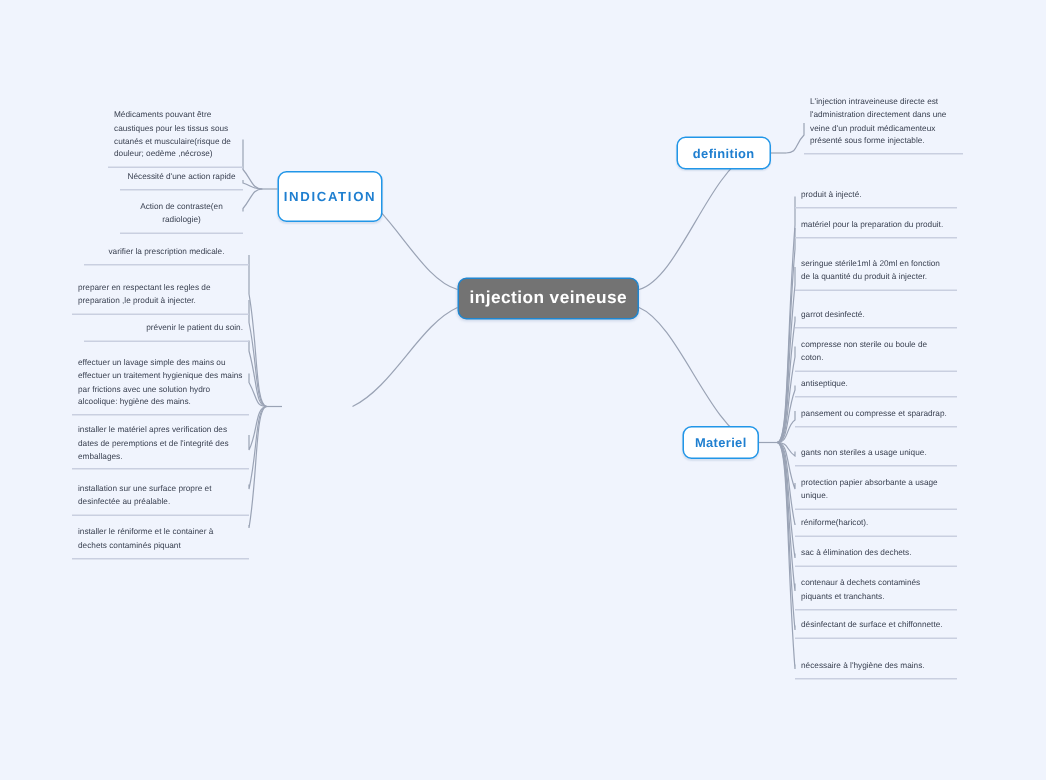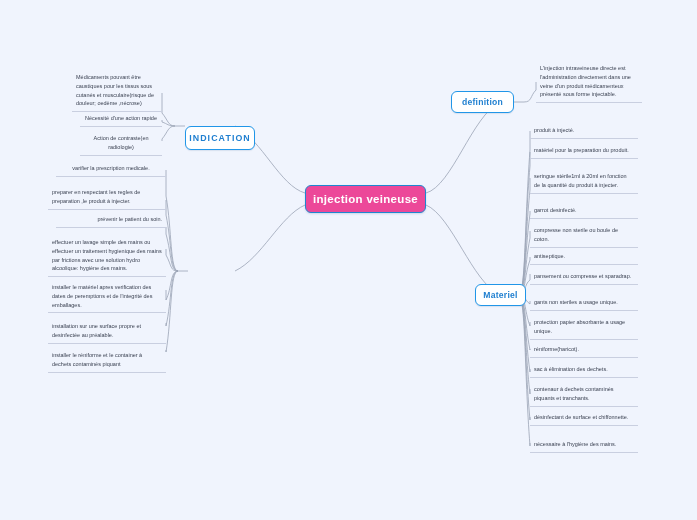--- a/index.html
+++ b/index.html
@@ -26,21 +26,21 @@
     width: 697px;
     height: 520px;
     pointer-events: none;
   }
   .node {
     position: absolute;
     box-sizing: border-box;
   }
   
   .root {
-    background: #ec4899;
+    background: #737373;
     border: 1px solid #1f86d0;
     border-radius: 6px;
     color: #ffffff;
     font-size: 11.5px;
     font-weight: bold;
     letter-spacing: .3px;
     display: flex;
     align-items: center;
     justify-content: center;
     box-shadow: 0 1px 2px rgba(40,80,140,.18);
@@ -115,26 +115,26 @@
       <path d="M518,295 C526,295 524,320 530,350 L530,349"></path>
       <path d="M518,295 C526,295 524,330 530,372 L530,369"></path>
       <path d="M518,295 C526,295 524,342 530,394 L530,389"></path>
       <path d="M518,295 C526,295 524,356 530,420 L530,417"></path>
       <path d="M518,295 C526,295 524,368 530,446 L530,443"></path>
     </g>
   </svg>
 
   <div class="node root" style="left:305px;top:185px;width:121px;height:28px;">injection veineuse</div>
 
-  <div class="node branch caps" style="left:185px;top:114px;width:70px;height:24px;margin-top:12px;">INDICATION</div>
+  <div class="node branch caps" style="left:185px;top:114px;width:70px;height:34px;">INDICATION</div>
 
 
   <div class="node branch" style="left:451px;top:91px;width:63px;height:22px;">definition</div>
 
-  <div class="node branch" style="left:455px;top:284px;width:51px;height:22px;margin-left:20px;">Materiel</div>
+  <div class="node branch" style="left:455px;top:284px;width:51px;height:22px;">Materiel</div>
 
   <div class="note" style="left:72px;top:71px;width:90px;">Médicaments pouvant être caustiques pour les tissus sous cutanés et musculaire(risque de douleur; oedème ,nécrose)</div>
   <div class="note" style="left:80px;top:112px;width:82px;text-align:center;">Nécessité d'une action rapide</div>
   <div class="note" style="left:80px;top:132px;width:82px;text-align:center;">Action de contraste(en radiologie)</div>
 
   <div class="note" style="left:536px;top:62px;width:106px;">L'injection intraveineuse directe est l'administration directement dans une veine d'un produit médicamenteux présenté sous forme injectable.</div>
 
   <div class="note" style="left:56px;top:162px;width:110px;text-align:center;">varifier la prescription medicale.</div>
   <div class="note" style="left:48px;top:186px;width:118px;">preparer en respectant les regles de preparation ,le produit à injecter.</div>
   <div class="note" style="left:56px;top:213px;width:110px;text-align:right;">prévenir le patient du soin.</div>

